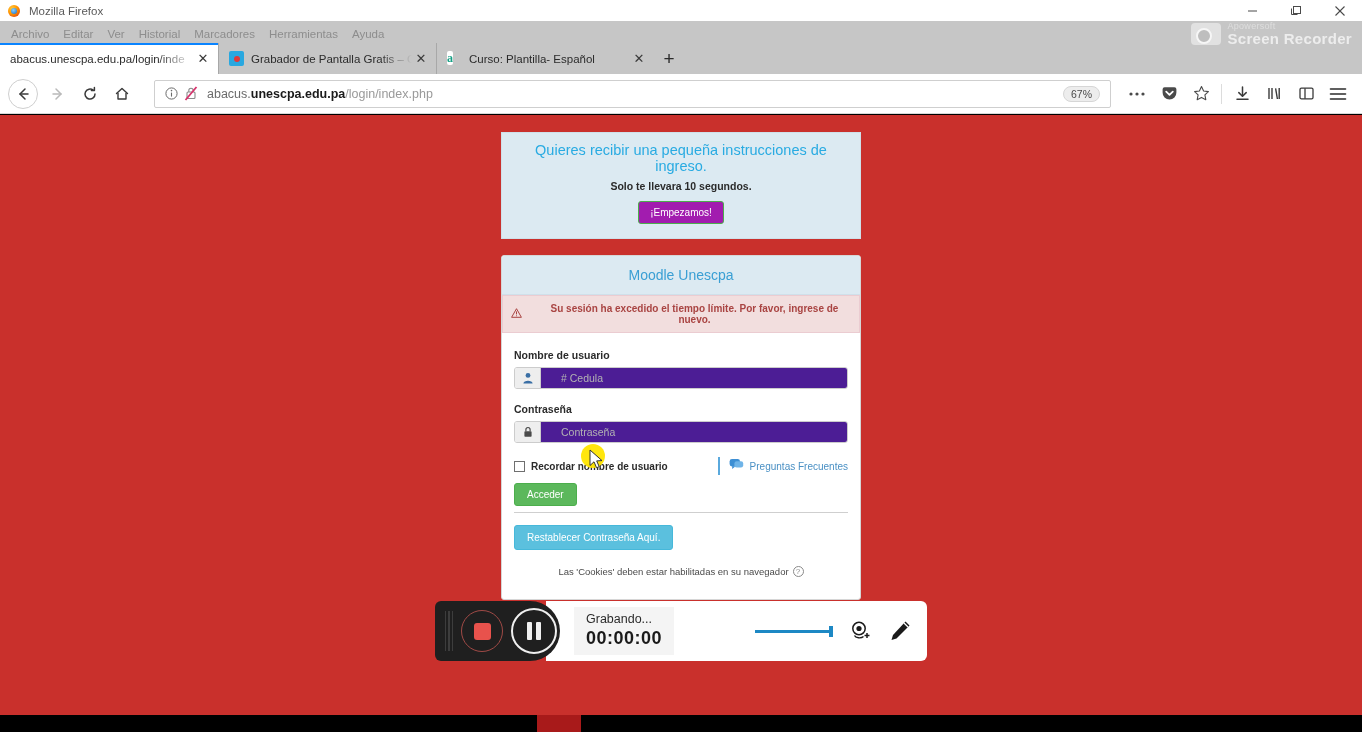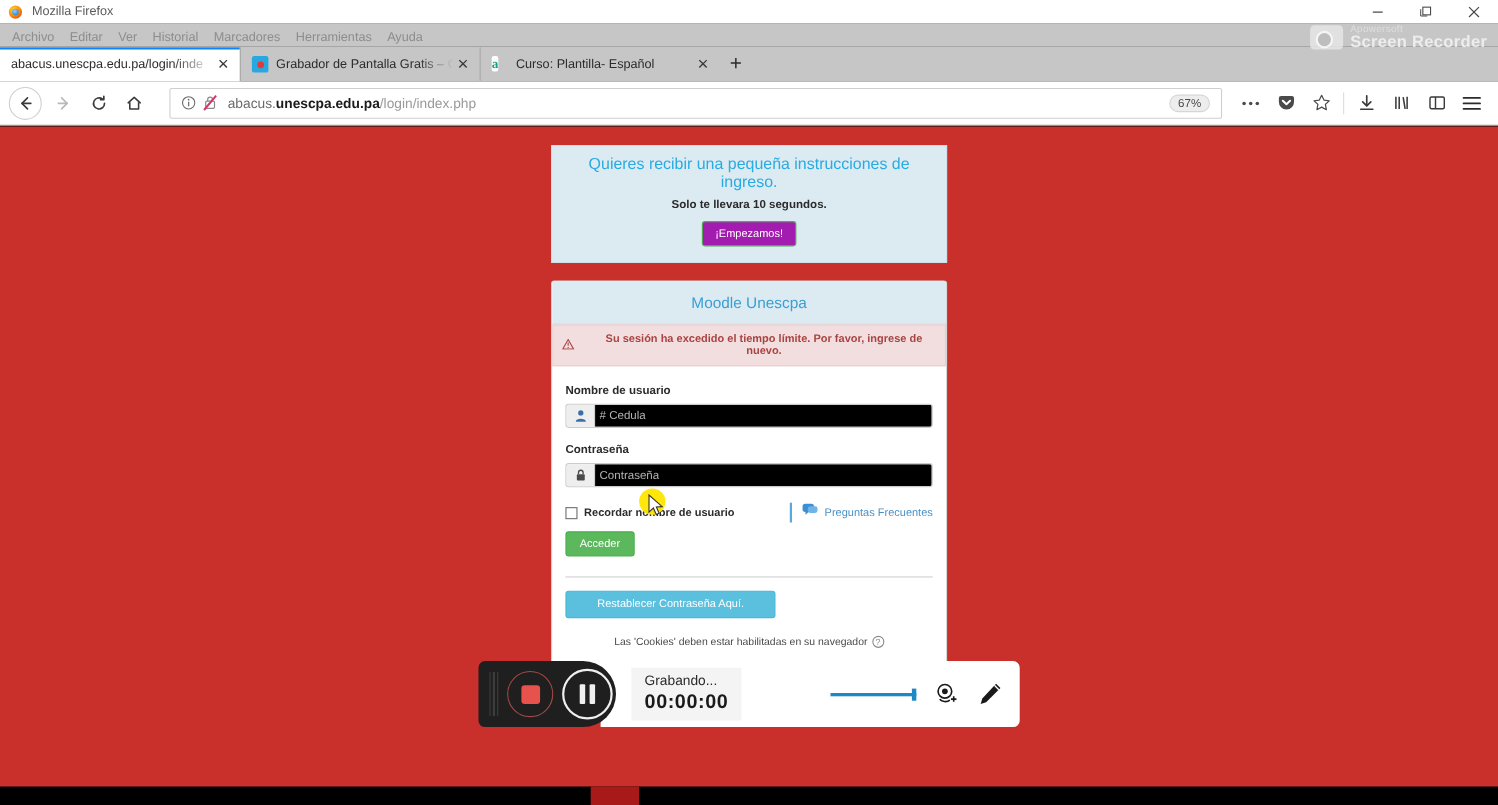--- a/index.html
+++ b/index.html
@@ -167,41 +167,41 @@
   .input-group {
     display: flex; align-items: stretch; border: 1px solid #cccccc; border-radius: 3px;
     height: 22px; overflow: hidden; margin-bottom: 14px; background: #fff;
   }
   .input-addon {
     width: 26px; background: #eeeeee; border-right: 1px solid #cccccc;
     display: flex; align-items: center; justify-content: center;
   }
   .input-ctl {
     flex: 1 1 auto; border: 0; outline: 0; font-size: 10.5px; color: #999999;
-    padding: 0 4px; font-family: "Liberation Sans", sans-serif; background: #000000;
+    padding: 0 20px; font-family: "Liberation Sans", sans-serif; background: #4c1d95;
   }
   .input-ctl::placeholder { color: #b3b3b3; }
   .row-remember {
     display: flex; align-items: center; justify-content: space-between; margin-top: 4px;
   }
   .remember-left { display: flex; align-items: center; gap: 6px; }
   .chk {
     width: 11px; height: 11px; border: 1px solid #6f6f6f; background: #fff; display: inline-block;
   }
   .remember-text { font-size: 10px; font-weight: bold; color: #2b2b2b; }
   .faq-link { display: flex; align-items: center; gap: 6px; padding-left: 9px; border-left: 2px solid #5aa9dd; }
   .faq-text { font-size: 10px; color: #4a90c4; }
-  .acceder-row { margin-top: 8px; padding-bottom: 18px; border-bottom: 1px solid #cfcfcf; }
+  .acceder-row { margin-top: 8px; padding-bottom: 6px; border-bottom: 1px solid #cfcfcf; }
   .btn-acceder {
     display: inline-block; background: #5cb85c; color: #ffffff; font-size: 10px;
     padding: 5px 12px; border-radius: 3px; border: 1px solid #4cae4c;
   }
   .btn-reset {
     display: inline-block; margin-top: 12px; background: #5bc0de; color: #ffffff;
-    font-size: 10px; padding: 6px 28px; border-radius: 3px; border: 1px solid #46b8da;
+    font-size: 10px; padding: 6px 12px; border-radius: 3px; border: 1px solid #46b8da;
   }
   .cookies-note {
     text-align: center; font-size: 9.5px; color: #4a4a4a; padding: 16px 0 10px;
     display: flex; align-items: center; justify-content: center; gap: 4px;
   }
   .help-circle {
     width: 11px; height: 11px; border-radius: 50%; border: 1px solid #8a8a8a; color: #8a8a8a;
     font-size: 8px; line-height: 10px; text-align: center; display: inline-block;
   }
 

